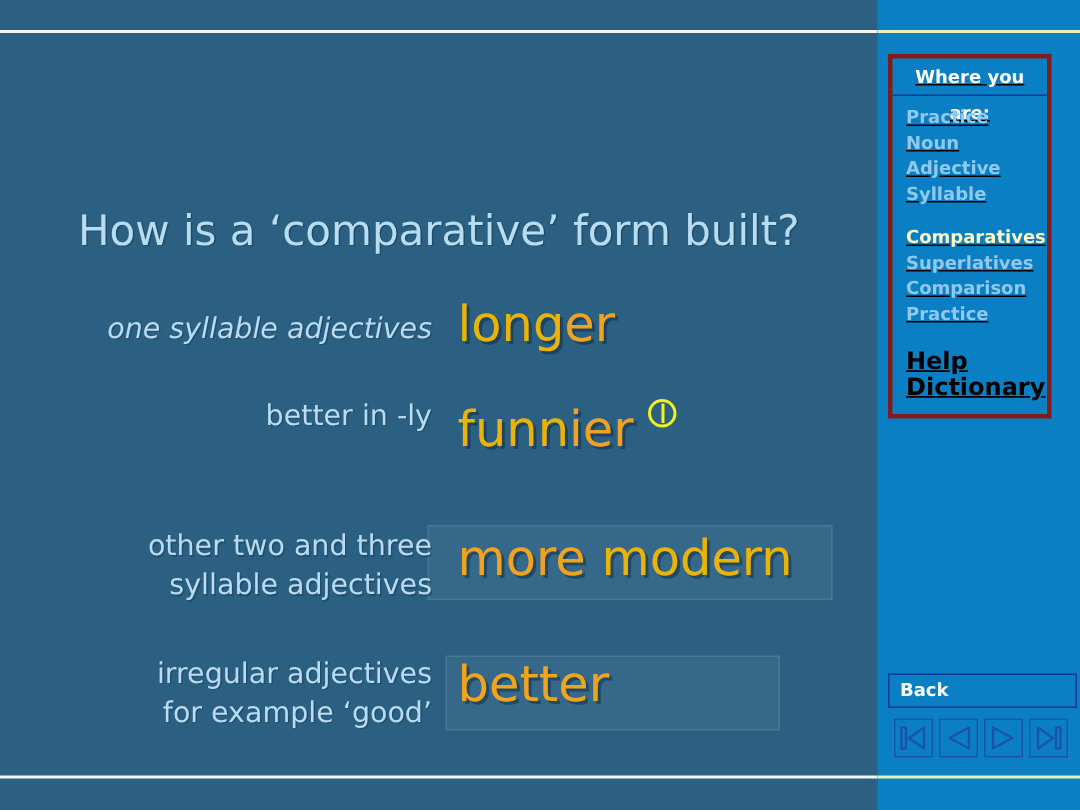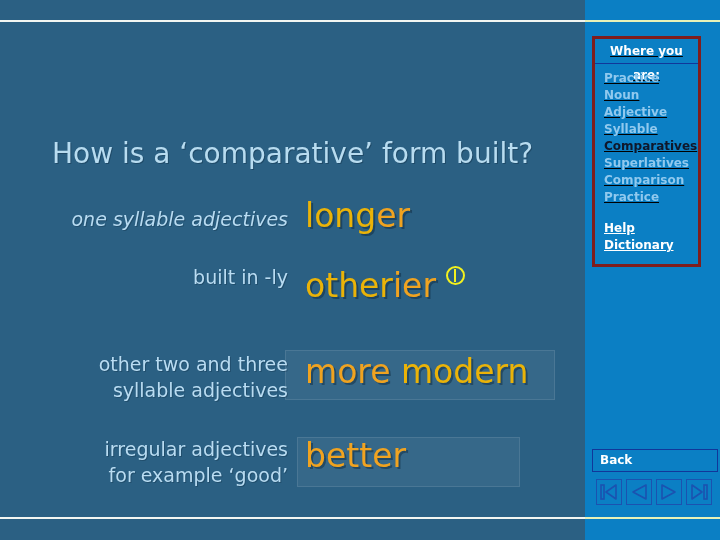--- a/index.html
+++ b/index.html
@@ -165,28 +165,29 @@
     padding: 6px 0 10px 9px;
   }
   .nav-item {
     font-size: 12px;
     font-weight: bold;
     line-height: 17px;
     color: #90c9ee;
     white-space: nowrap;
   }
   .nav-item.current {
-    color: #0f172a;
+    color: #fef9c3;
+    margin-top: 12px;
   }
   .nav-spacer { height: 14px; }
   .nav-link {
-    font-size: 12px;
+    font-size: 16px;
     font-weight: bold;
     line-height: 17px;
-    color: #ffffff;
+    color: #000000;
     text-decoration: underline;
     white-space: nowrap;
   }
 
   #back-button {
     position: absolute;
     left: 7px; top: 449px;
     width: 126px; height: 23px;
     box-sizing: border-box;
     border: 1px solid #11379a;
@@ -228,23 +229,23 @@
 
     <div id="rows-container">
         <div class="row" style="top: 196px;">
           <div class="row-label" style="top: 11px; font-style: italic;">
             <span class="lbl-line">one syllable adjectives</span>
           </div>
           <div class="row-example" style="top: 0px;"><span class="w-white">long</span><span class="w-orange">er</span></div>
         </div>
         <div class="row" style="top: 258px;">
           <div class="row-label" style="top: 7px;">
-            <span class="lbl-line">built in -ly</span>
+            <span class="lbl-line">better in -ly</span>
           </div>
-          <div class="row-example" style="top: 8px;"><span class="w-white">other</span><span class="w-orange">ier</span><span class="note-marker"></span></div>
+          <div class="row-example" style="top: 8px;"><span class="w-white">funn</span><span class="w-orange">ier</span><span class="note-marker"></span></div>
         </div>
         <div class="row" style="top: 348px;">
           <div class="hl-box" style="left: 285px; top: 2px; width: 270px; height: 50px;"></div>
           <div class="row-label" style="top: 4px;">
             <span class="lbl-line">other two and three</span>
             <span class="lbl-line">syllable adjectives</span>
           </div>
           <div class="row-example" style="top: 4px;"><span class="w-orange">more</span><span class="w-white"> modern</span></div>
         </div>
         <div class="row" style="top: 430px;">

